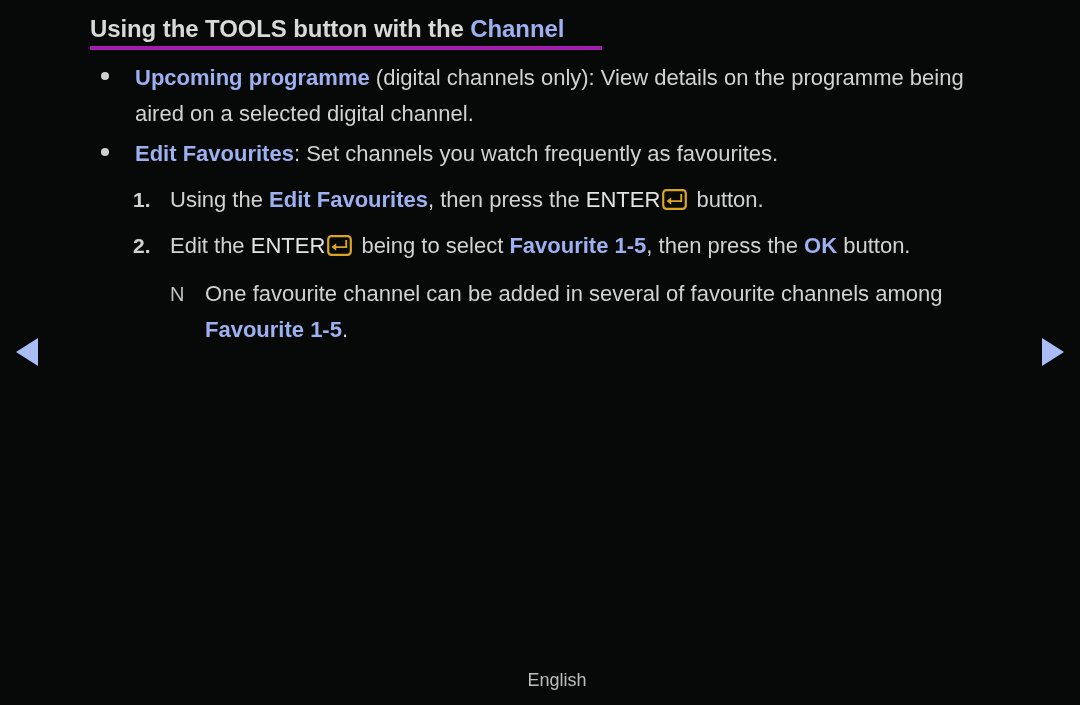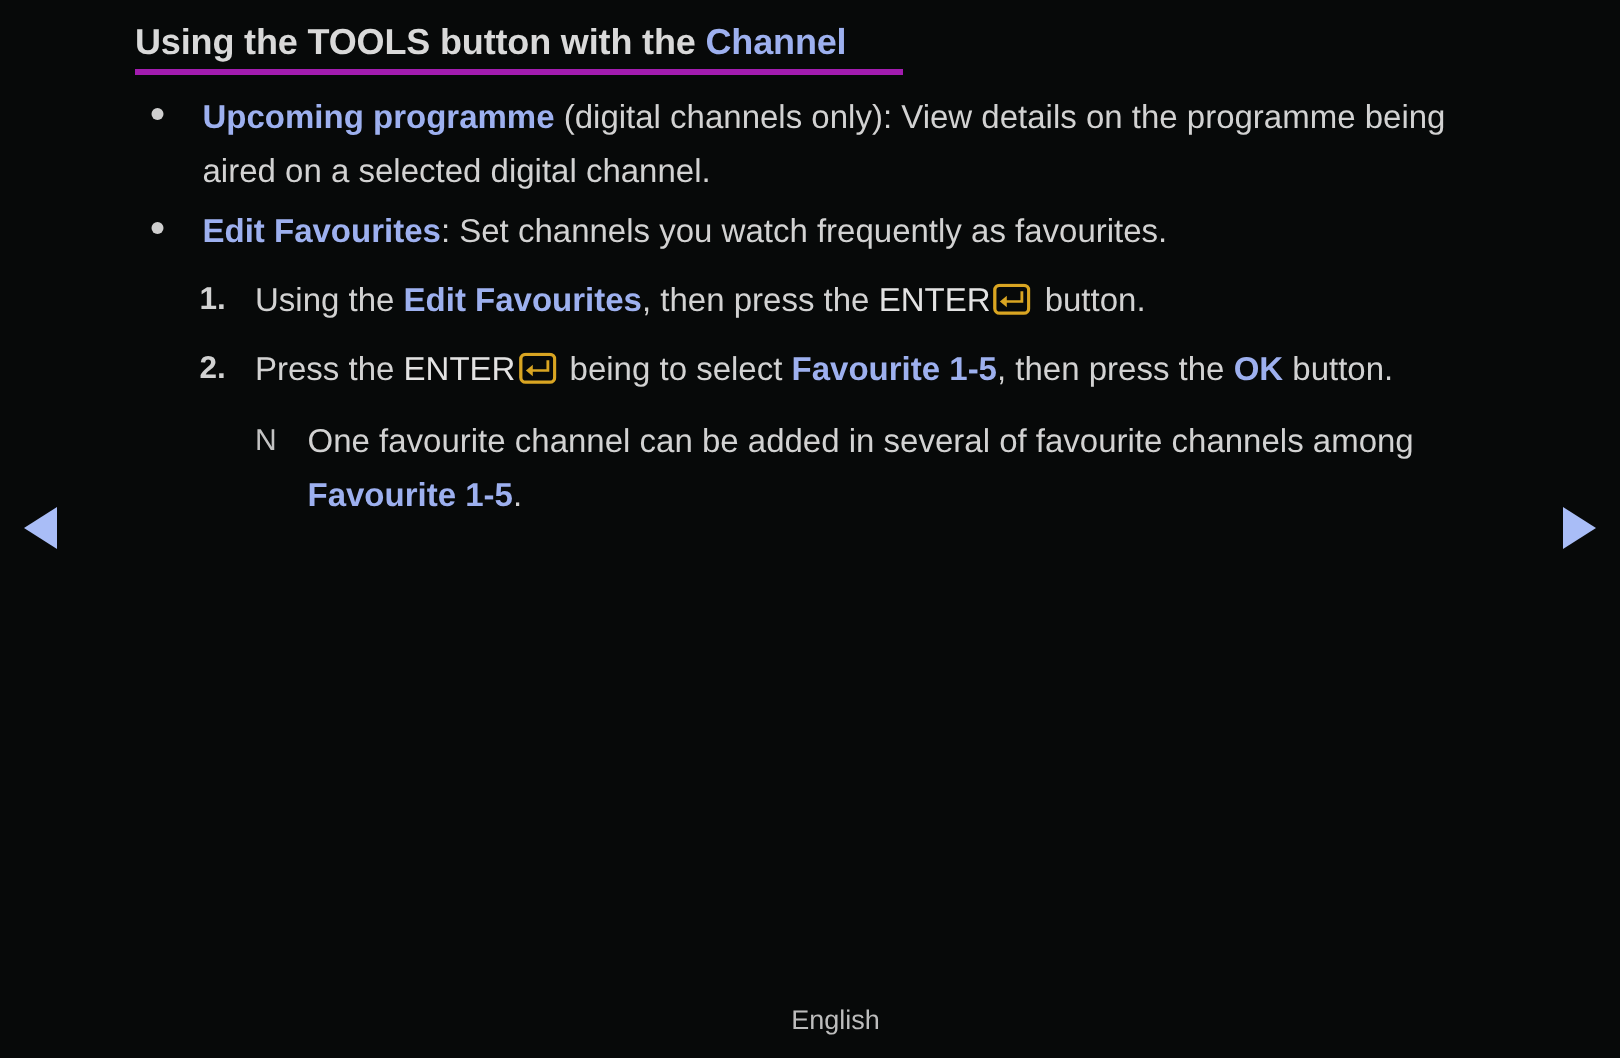--- a/index.html
+++ b/index.html
@@ -176,21 +176,21 @@
     <div class="num-row">
       <span class="num-marker">1.</span>
       <div class="para"><span class="plain">Using the </span><span class="b-blue">Edit Favourites</span><span class="plain">, then press the </span><span class="bold">ENTER</span><span class="enter-icon"><svg width="25" height="21" viewBox="0 0 25 21" xmlns="http://www.w3.org/2000/svg">
               <rect x="1.2" y="1.2" width="22.6" height="18.6" rx="3.2" ry="3.2" fill="none" stroke="#d9a522" stroke-width="2.2"></rect>
               <path d="M18.3 5.1 L18.3 11.2 L9.2 11.2 L9.2 8.2 L4.6 12.0 L9.2 15.8 L9.2 12.9 L20.2 12.9 L20.2 5.1 Z" fill="#d9a522"></path>
             </svg></span><span class="plain"> button.</span></div>
     </div>
 
     <div class="num-row">
       <span class="num-marker">2.</span>
-      <div class="para"><span class="plain">Press the </span><span class="bold">ENTER</span><span class="enter-icon"><svg width="25" height="21" viewBox="0 0 25 21" xmlns="http://www.w3.org/2000/svg">
+      <div class="para"><span class="plain">Edit the </span><span class="bold">ENTER</span><span class="enter-icon"><svg width="25" height="21" viewBox="0 0 25 21" xmlns="http://www.w3.org/2000/svg">
               <rect x="1.2" y="1.2" width="22.6" height="18.6" rx="3.2" ry="3.2" fill="none" stroke="#d9a522" stroke-width="2.2"></rect>
               <path d="M18.3 5.1 L18.3 11.2 L9.2 11.2 L9.2 8.2 L4.6 12.0 L9.2 15.8 L9.2 12.9 L20.2 12.9 L20.2 5.1 Z" fill="#d9a522"></path>
             </svg></span><span class="plain"> being to select </span><span class="b-blue">Favourite 1-5</span><span class="plain">, then press the </span><span class="b-blue">OK</span><span class="plain"> button.</span></div>
     </div>
 
     <div class="note-row">
       <span class="note-marker">N</span>
       <div class="para"><span class="plain">One favourite channel can be added in several of favourite channels among </span><span class="b-blue">Favourite 1-5</span><span class="plain">.</span></div>
     </div>
 

